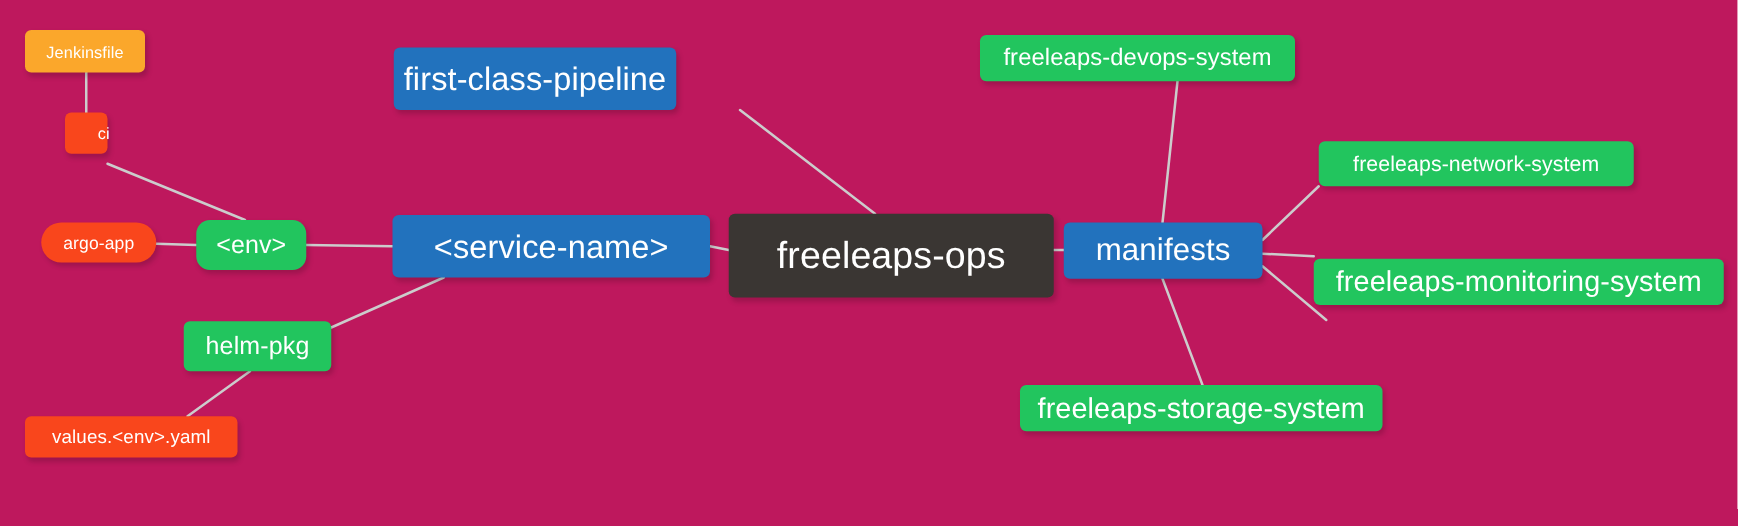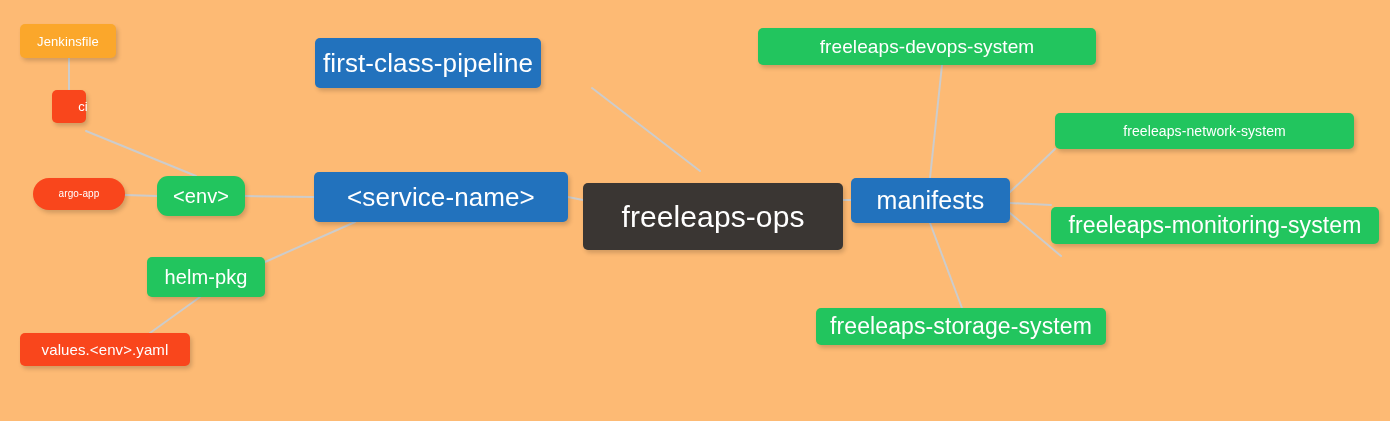--- a/index.html
+++ b/index.html
@@ -9,21 +9,21 @@
     background: #ffffff;
   }
   body {
     font-family: "Liberation Sans", sans-serif;
     -webkit-font-smoothing: antialiased;
   }
   #mindmap-canvas {
     position: relative;
     width: 1390px;
     height: 421px;
-    background: #fdba74;
+    background: #be185d;
     overflow: hidden;
   }
   #edge-layer {
     position: absolute;
     left: 0;
     top: 0;
     width: 1390px;
     height: 421px;
     pointer-events: none;
   }
@@ -80,48 +80,48 @@
       <line x1="930" y1="223" x2="962" y2="308" stroke="#cccccc" stroke-width="2" stroke-linecap="round"></line>
     </svg>
 
   <div id="node-layer">
       <div class="node n-orange" style="left: 20px; top: 24px; width: 96px; height: 34px; font-size: 13px;">
         <span class="node-label">Jenkinsfile</span>
       </div>
       <div class="node n-red" style="left: 52px; top: 90px; width: 34px; height: 33px; font-size: 13px; padding-left: 28px;">
         <span class="node-label">ci</span>
       </div>
-      <div class="node n-red" style="left: 33px; top: 178px; width: 92px; height: 32px; font-size: 10px; border-radius: 16px;">
+      <div class="node n-red" style="left: 33px; top: 178px; width: 92px; height: 32px; font-size: 14px; border-radius: 16px;">
         <span class="node-label">argo-app</span>
       </div>
       <div class="node n-green" style="left: 157px; top: 176px; width: 88px; height: 40px; font-size: 20px; border-radius: 11px;">
         <span class="node-label">&lt;env&gt;</span>
       </div>
       <div class="node n-green" style="left: 147px; top: 257px; width: 118px; height: 40px; font-size: 20px;">
         <span class="node-label">helm-pkg</span>
       </div>
       <div class="node n-red" style="left: 20px; top: 333px; width: 170px; height: 33px; font-size: 15px;">
         <span class="node-label">values.&lt;env&gt;.yaml</span>
       </div>
       <div class="node n-blue" style="left: 315px; top: 38px; width: 226px; height: 50px; font-size: 26px;">
         <span class="node-label">first-class-pipeline</span>
       </div>
       <div class="node n-blue" style="left: 314px; top: 172px; width: 254px; height: 50px; font-size: 26px; align-items: center;">
         <span class="node-label">&lt;service-name&gt;</span>
       </div>
-      <div class="node n-root" style="left: 583px; top: 171px; width: 260px; height: 67px; font-size: 30px; margin-top: 12px;">
+      <div class="node n-root" style="left: 583px; top: 171px; width: 260px; height: 67px; font-size: 30px;">
         <span class="node-label">freeleaps-ops</span>
       </div>
       <div class="node n-blue" style="left: 851px; top: 178px; width: 159px; height: 45px; font-size: 25px;">
         <span class="node-label">manifests</span>
       </div>
-      <div class="node n-green" style="left: 758px; top: 28px; width: 338px; height: 37px; font-size: 19px;">
+      <div class="node n-green" style="left: 784px; top: 28px; width: 252px; height: 37px; font-size: 19px;">
         <span class="node-label">freeleaps-devops-system</span>
       </div>
-      <div class="node n-green" style="left: 1055px; top: 113px; width: 299px; height: 36px; font-size: 14px; align-items: center;">
+      <div class="node n-green" style="left: 1055px; top: 113px; width: 252px; height: 36px; font-size: 17px; align-items: center;">
         <span class="node-label">freeleaps-network-system</span>
       </div>
       <div class="node n-green" style="left: 1051px; top: 187px; width: 328px; height: 37px; font-size: 23px; margin-top: 20px;">
         <span class="node-label">freeleaps-monitoring-system</span>
       </div>
       <div class="node n-green" style="left: 816px; top: 308px; width: 290px; height: 37px; font-size: 23px;">
         <span class="node-label">freeleaps-storage-system</span>
       </div>
     </div>
 

